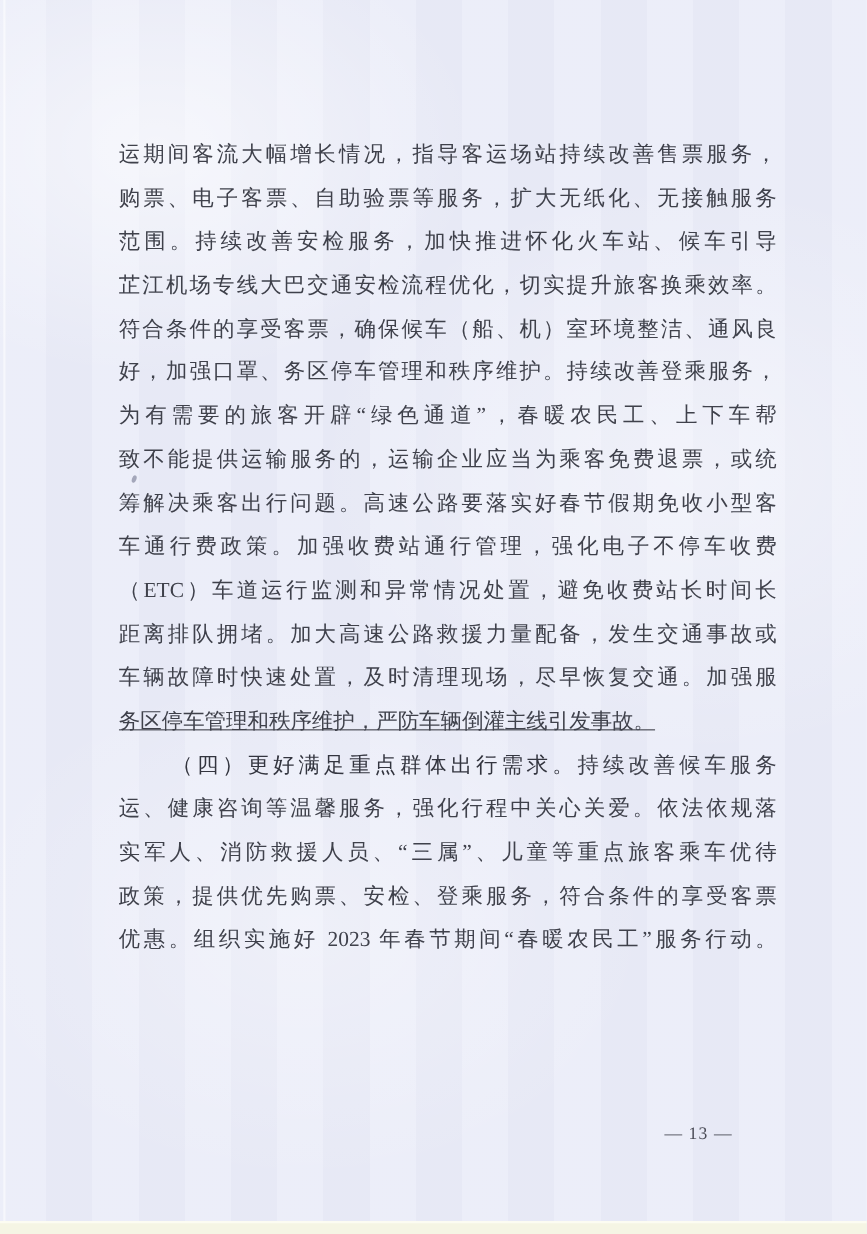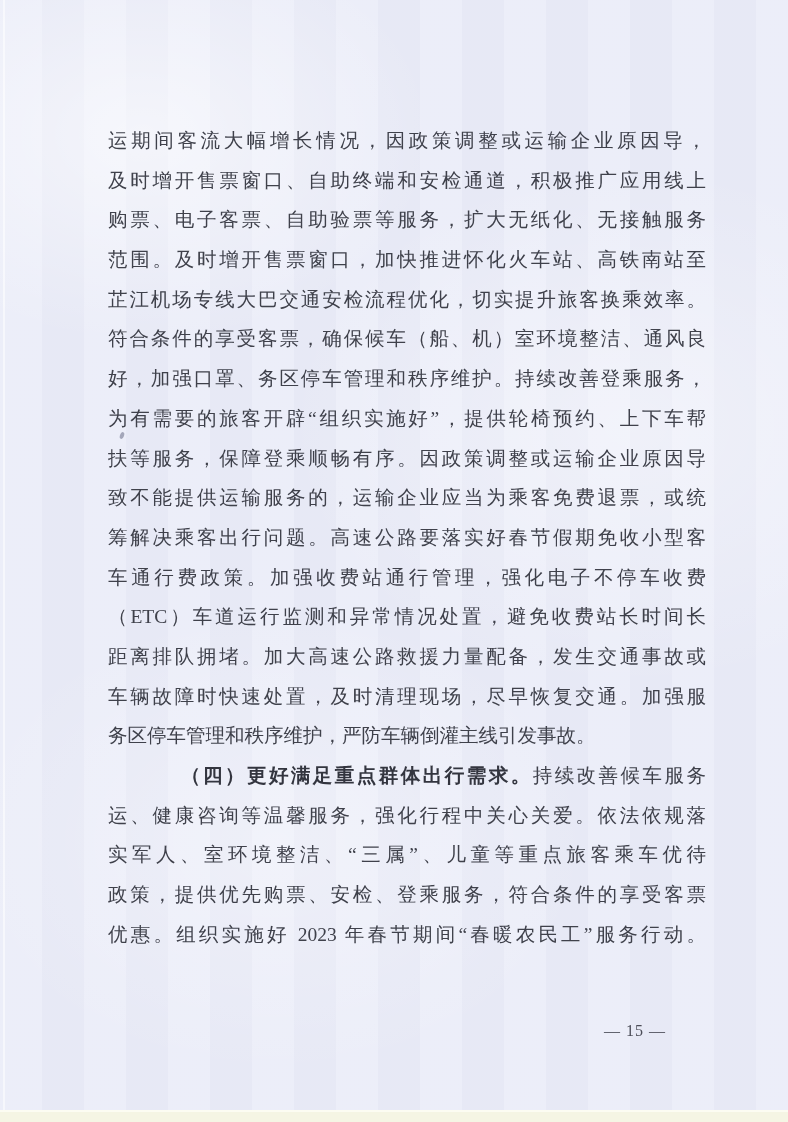--- a/index.html
+++ b/index.html
@@ -41,28 +41,28 @@
   }
   .line{
     height:39.7px;
     line-height:39.7px;
     text-align:justify;
     text-align-last:justify;
     overflow:hidden;
   }
   .line.para-end{
     text-align-last:left;
+    text-decoration:underline;
   }
   .line.indent{
     text-indent:48px;
   }
   .bold{
-    font-weight:bold;
+    font-weight:normal;
     color:#33353f;
-    margin-left:25px;
   }
   .pagenum{
     position:absolute;
     left:604px;top:1022px;
     font-size:16px;
     color:#4b4c57;
     letter-spacing:1px;
     white-space:nowrap;
   }
   .speck{
@@ -84,45 +84,43 @@
 </head>
 <body>
 
 <div class="page">
   <div class="paper-texture"></div>
   <div class="edge-hairline"></div>
 
   <main class="textblock">
     <div class="para">
 
-    <div class="line">运期间客流大幅增长情况，因政策调整或运输企业原因导，</div>
-        <div class="line">及时增开售票窗口、自助终端和安检通道，积极推广应用线上</div>
+    <div class="line">运期间客流大幅增长情况，指导客运场站持续改善售票服务，</div>
         <div class="line">购票、电子客票、自助验票等服务，扩大无纸化、无接触服务</div>
-        <div class="line">范围。及时增开售票窗口，加快推进怀化火车站、高铁南站至</div>
+        <div class="line">范围。持续改善安检服务，加快推进怀化火车站、候车引导</div>
         <div class="line">芷江机场专线大巴交通安检流程优化，切实提升旅客换乘效率。</div>
         <div class="line">符合条件的享受客票，确保候车（船、机）室环境整洁、通风良</div>
         <div class="line">好，加强口罩、务区停车管理和秩序维护。持续改善登乘服务，</div>
-        <div class="line">为有需要的旅客开辟“组织实施好”，提供轮椅预约、上下车帮</div>
-        <div class="line">扶等服务，保障登乘顺畅有序。因政策调整或运输企业原因导</div>
+        <div class="line">为有需要的旅客开辟“绿色通道”，春暖农民工、上下车帮</div>
         <div class="line">致不能提供运输服务的，运输企业应当为乘客免费退票，或统</div>
         <div class="line">筹解决乘客出行问题。高速公路要落实好春节假期免收小型客</div>
         <div class="line">车通行费政策。加强收费站通行管理，强化电子不停车收费</div>
         <div class="line">（ETC）车道运行监测和异常情况处置，避免收费站长时间长</div>
         <div class="line">距离排队拥堵。加大高速公路救援力量配备，发生交通事故或</div>
         <div class="line">车辆故障时快速处置，及时清理现场，尽早恢复交通。加强服</div>
         <div class="line para-end">务区停车管理和秩序维护，严防车辆倒灌主线引发事故。</div>
       </div>
 
     <div class="line indent"><span class="bold">（四）更好满足重点群体出行需求。</span><span>持续改善候车服务</span></div>
 
     <div class="para">
 
         <div class="line">运、健康咨询等温馨服务，强化行程中关心关爱。依法依规落</div>
-        <div class="line">实军人、室环境整洁、“三属”、儿童等重点旅客乘车优待</div>
+        <div class="line">实军人、消防救援人员、“三属”、儿童等重点旅客乘车优待</div>
         <div class="line">政策，提供优先购票、安检、登乘服务，符合条件的享受客票</div>
         <div class="line">优惠。组织实施好 2023 年春节期间“春暖农民工”服务行动。</div>
       </div>
   </main>
 
-  <div class="pagenum">— 15 —</div>
+  <div class="pagenum">— 13 —</div>
   <div class="speck"></div>
   <div class="scan-bottom"></div>
 </div>
 
 </body></html>

